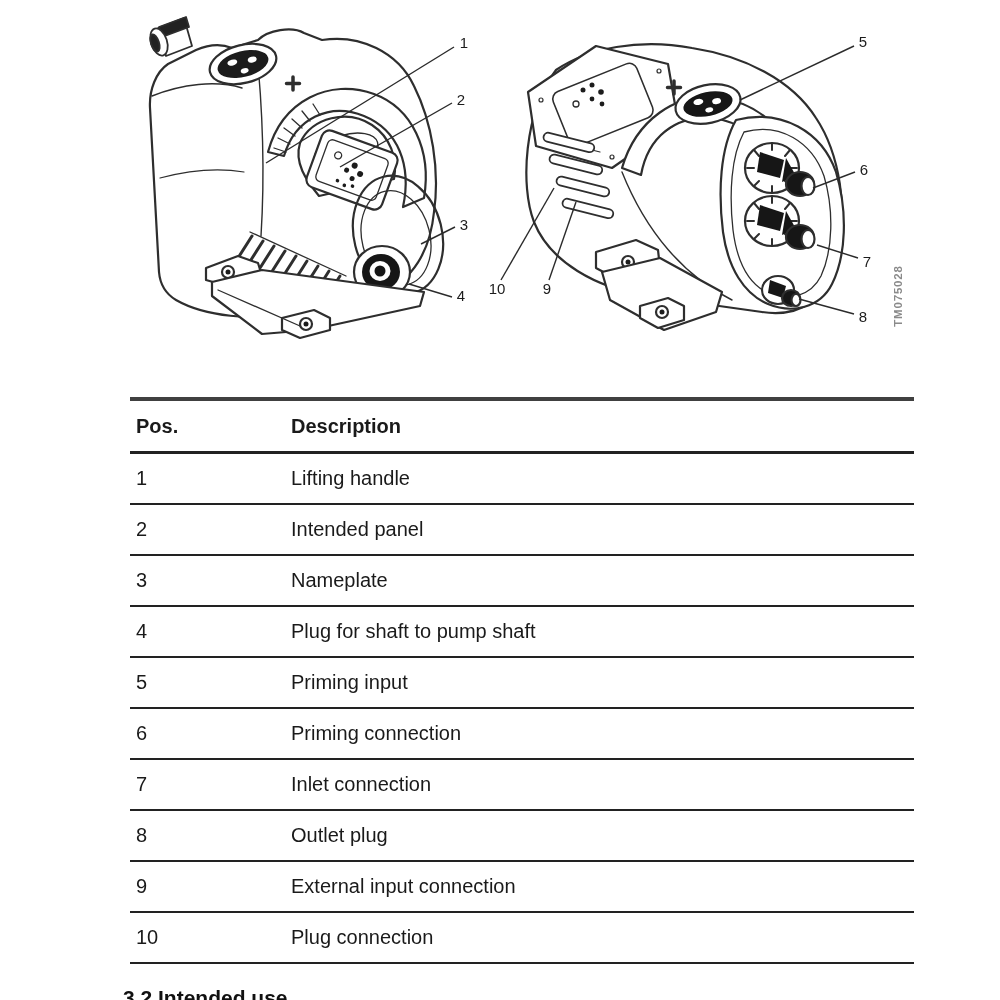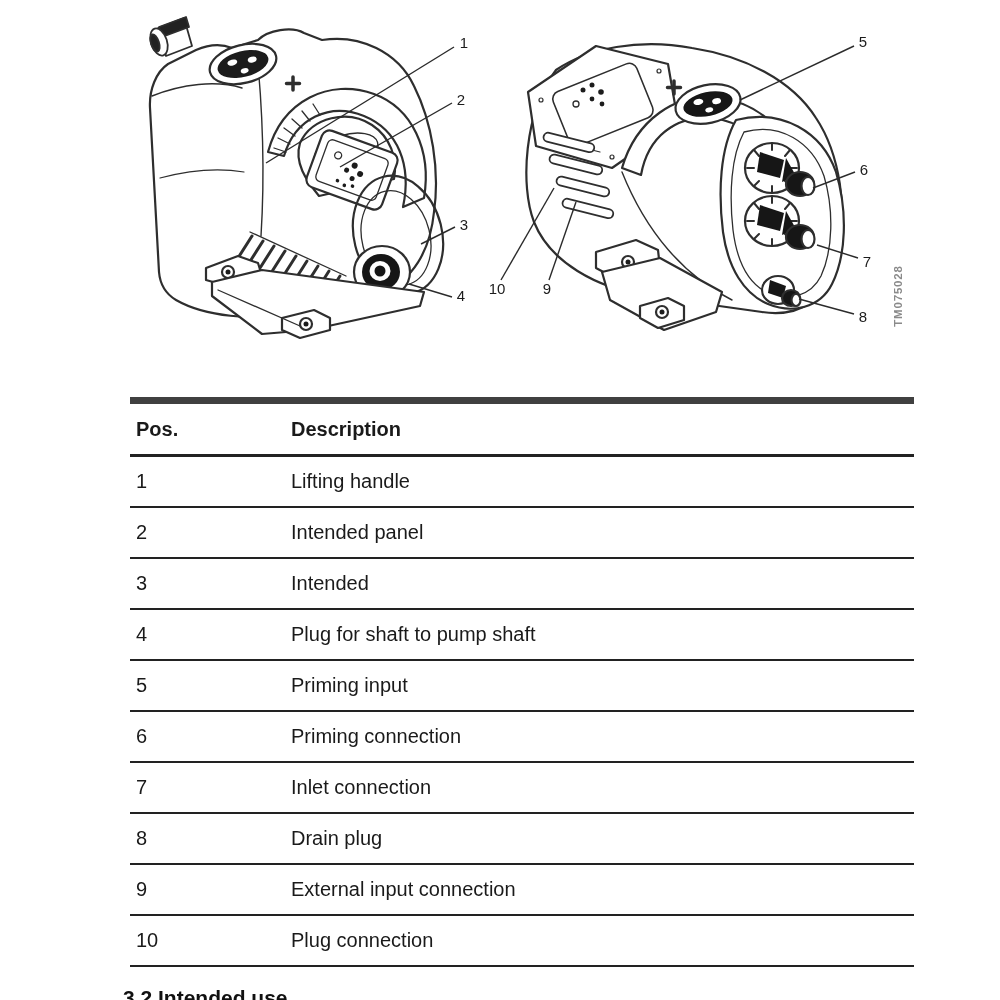--- a/index.html
+++ b/index.html
@@ -8,21 +8,21 @@
     font-family:"Liberation Sans","DejaVu Sans",sans-serif;color:#161616;
     overflow:hidden;
   }
   .figure-wrap{position:absolute;left:0;top:0;width:1000px;height:392px;}
   .figure-wrap svg{display:block;}
   .parts-table{
     position:absolute;left:130px;top:397px;width:784px;
     border-collapse:collapse;table-layout:fixed;
     font-size:20px;color:#1a1a1a;
   }
-  .parts-table thead tr{border-top:7px solid #404040;border-bottom:3px solid #222;}
+  .parts-table thead tr{border-top:4px solid #404040;border-bottom:3px solid #222;}
   .parts-table tbody tr{border-bottom:2.5px solid #222;}
   .parts-table th,.parts-table td{
     text-align:left;vertical-align:middle;padding:0;height:49px;
     white-space:nowrap;overflow:hidden;
   }
   .parts-table th{font-weight:bold;height:50px;}
   .col-pos{width:155px;padding-left:6px !important;}
   .section-heading{
     position:absolute;left:123px;top:986px;height:14px;overflow:hidden;
     font-size:21px;font-weight:bold;color:#111;line-height:24px;
@@ -246,41 +246,41 @@
       <tr>
         <td class="col-pos">1</td>
         <td>Lifting handle</td>
       </tr>
       <tr>
         <td class="col-pos">2</td>
         <td>Intended panel</td>
       </tr>
       <tr>
         <td class="col-pos">3</td>
-        <td>Intended</td>
+        <td>Nameplate</td>
       </tr>
       <tr>
         <td class="col-pos">4</td>
         <td>Plug for shaft to pump shaft</td>
       </tr>
       <tr>
         <td class="col-pos">5</td>
         <td>Priming input</td>
       </tr>
       <tr>
         <td class="col-pos">6</td>
         <td>Priming connection</td>
       </tr>
       <tr>
         <td class="col-pos">7</td>
         <td>Inlet connection</td>
       </tr>
       <tr>
         <td class="col-pos">8</td>
-        <td>Drain plug</td>
+        <td>Outlet plug</td>
       </tr>
       <tr>
         <td class="col-pos">9</td>
         <td>External input connection</td>
       </tr>
       <tr>
         <td class="col-pos">10</td>
         <td>Plug connection</td>
       </tr>
     </tbody>

